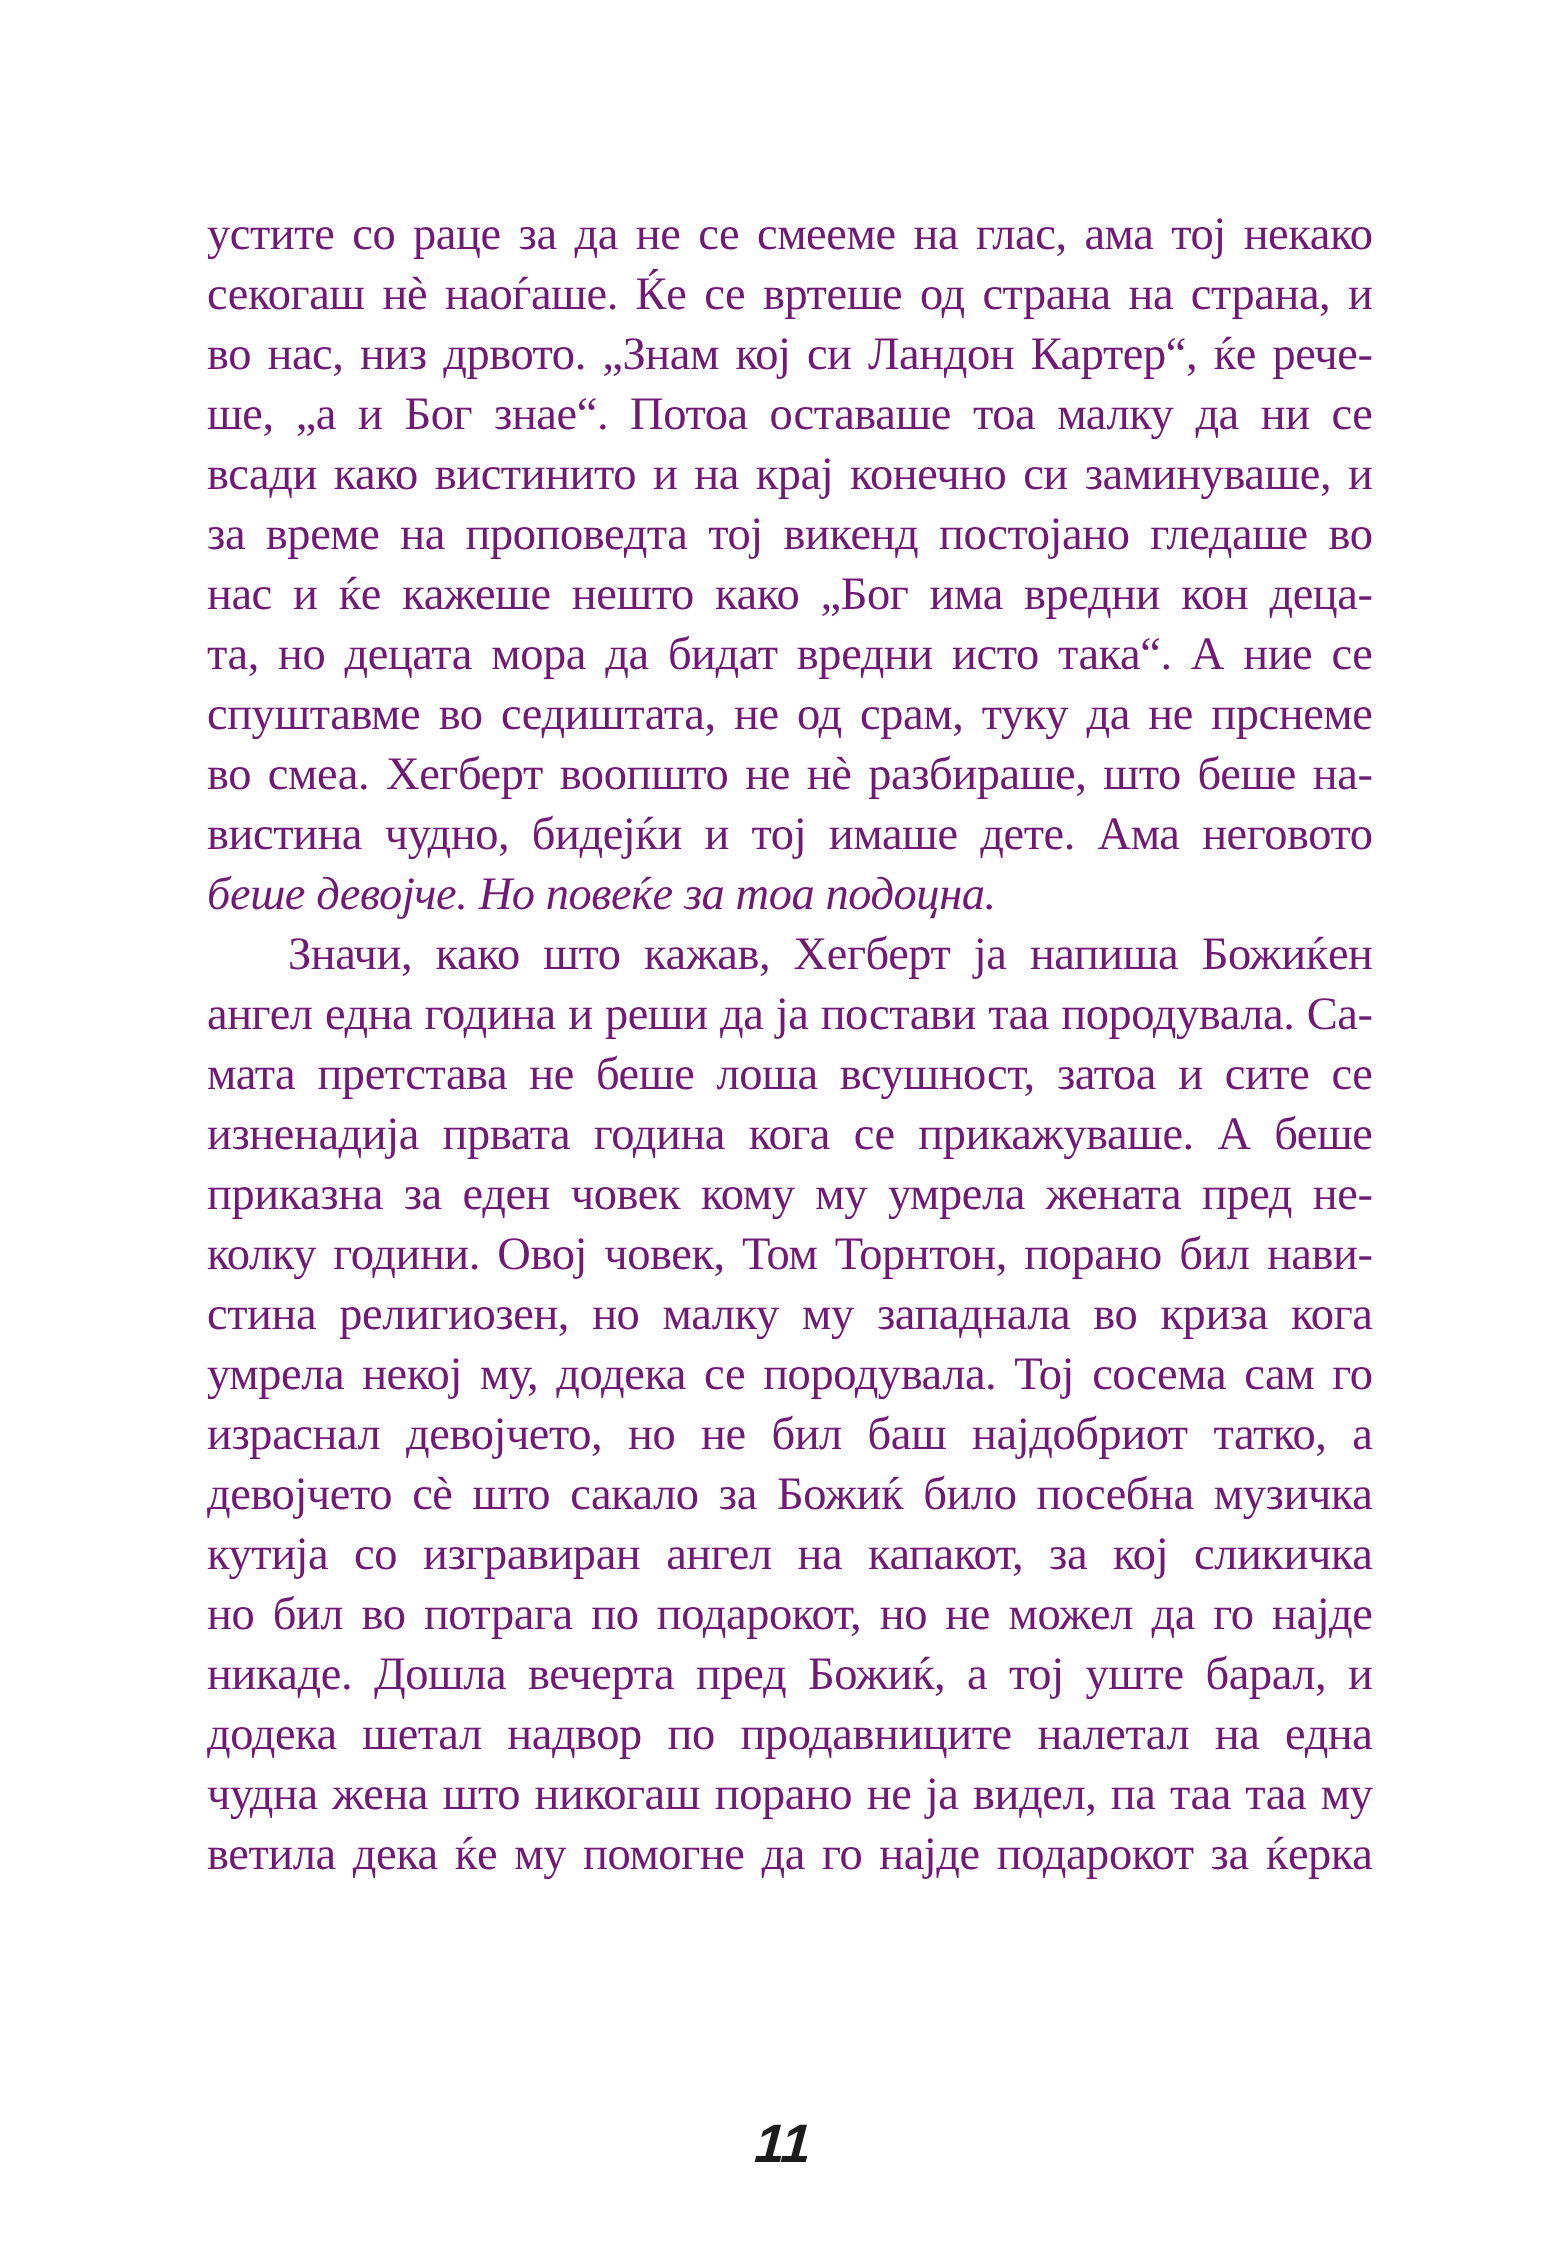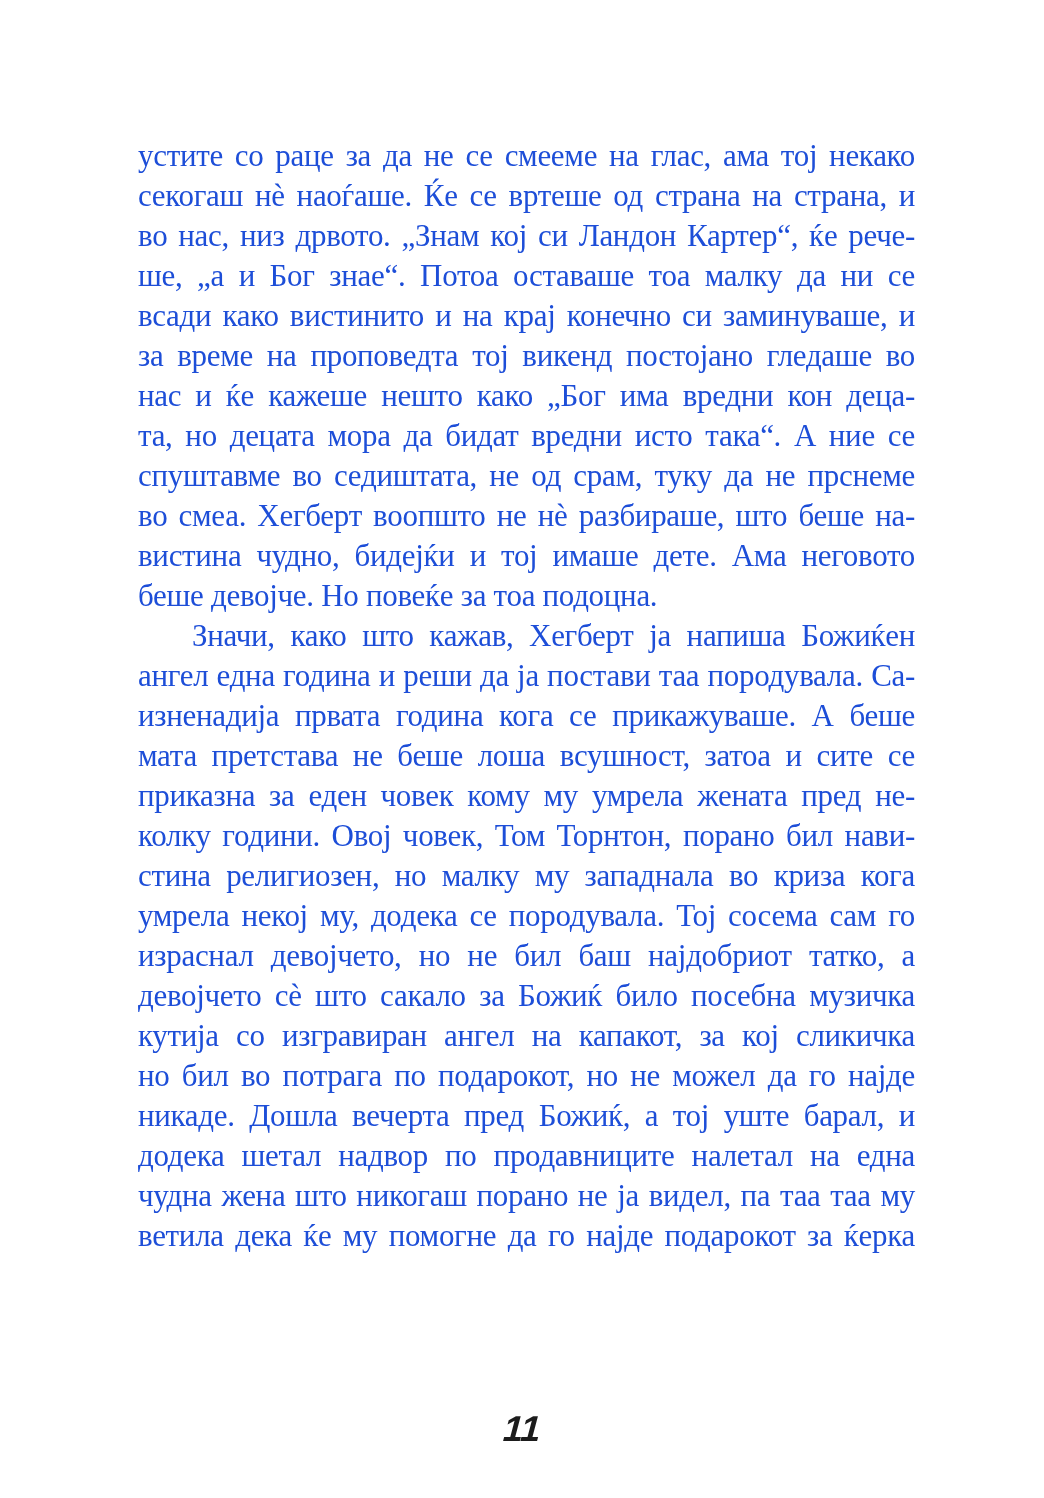--- a/index.html
+++ b/index.html
@@ -19,28 +19,29 @@
     position: absolute;
     left: 138px;
     top: 136px;
     width: 777px;
   }
   .ln {
     height: 40px;
     line-height: 40px;
     font-size: 31px;
     letter-spacing: -0.3px;
-    color: #1d4ed8;
+    color: #701a75;
     text-align: justify;
     text-align-last: justify;
     white-space: normal;
     overflow: visible;
   }
   .ln.para-end {
     text-align-last: left;
+    font-style: italic;
   }
   .ln.indent {
     text-indent: 54px;
   }
   .page-number {
     position: absolute;
     top: 1408px;
     left: 0;
     width: 100%;
     text-align: center;
@@ -64,22 +65,22 @@
     <div class="ln">всади како вистинито и на крај конечно си заминуваше, и</div>
     <div class="ln">за време на проповедта тој викенд постојано гледаше во</div>
     <div class="ln">нас и ќе кажеше нешто како „Бог има вредни кон деца-</div>
     <div class="ln">та, но децата мора да бидат вредни исто така“. А ние се</div>
     <div class="ln">спуштавме во седиштата, не од срам, туку да не прснеме</div>
     <div class="ln">во смеа. Хегберт воопшто не нѐ разбираше, што беше на-</div>
     <div class="ln">вистина чудно, бидејќи и тој имаше дете. Ама неговото</div>
     <div class="ln para-end">беше девојче. Но повеќе за тоа подоцна.</div>
     <div class="ln indent">Значи, како што кажав, Хегберт ја напиша Божиќен</div>
     <div class="ln">ангел една година и реши да ја постави таа породувала. Са-</div>
+    <div class="ln">мата претстава не беше лоша всушност, затоа и сите се</div>
     <div class="ln">изненадија првата година кога се прикажуваше. А беше</div>
-    <div class="ln">мата претстава не беше лоша всушност, затоа и сите се</div>
     <div class="ln">приказна за еден човек кому му умрела жената пред не-</div>
     <div class="ln">колку години. Овој човек, Том Торнтон, порано бил нави-</div>
     <div class="ln">стина религиозен, но малку му западнала во криза кога</div>
     <div class="ln">умрела некој му, додека се породувала. Тој сосема сам го</div>
     <div class="ln">израснал девојчето, но не бил баш најдобриот татко, а</div>
     <div class="ln">девојчето сѐ што сакало за Божиќ било посебна музичка</div>
     <div class="ln">кутија со изгравиран ангел на капакот, за кој сликичка</div>
     <div class="ln">но бил во потрага по подарокот, но не можел да го најде</div>
     <div class="ln">никаде. Дошла вечерта пред Божиќ, а тој уште барал, и</div>
     <div class="ln">додека шетал надвор по продавниците налетал на една</div>

